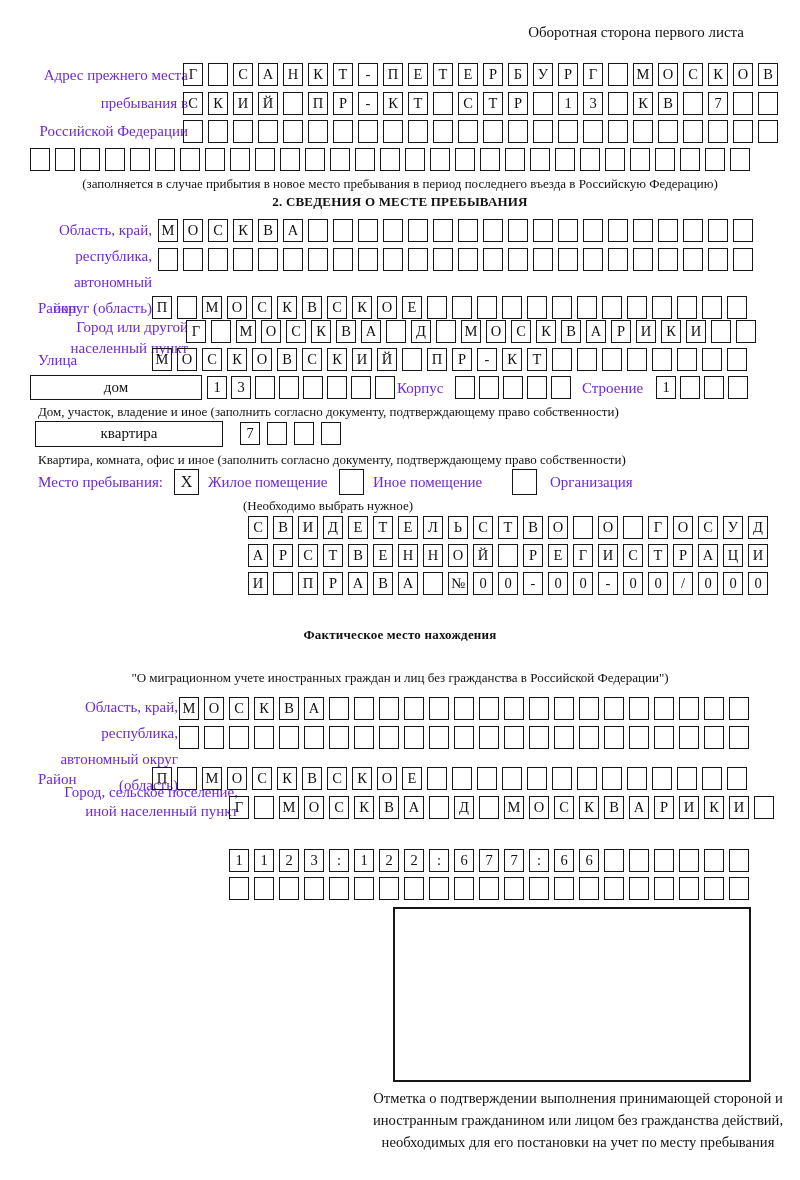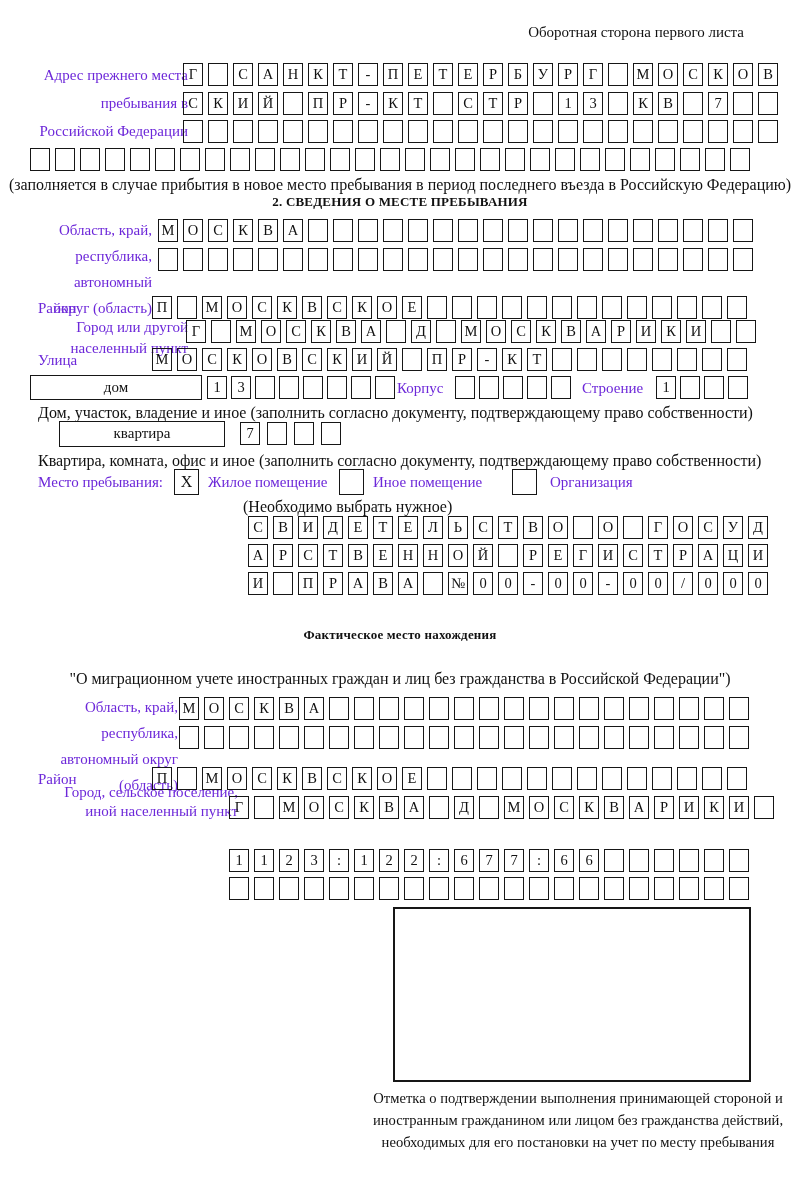--- a/index.html
+++ b/index.html
@@ -5,21 +5,21 @@
   * { margin:0; padding:0; box-sizing:border-box; }
   html,body { background:#ffffff; }
   .page {
     position:relative; width:800px; height:1180px; margin:0 auto;
     background:#ffffff; color:#111;
     font-family:"Liberation Serif","DejaVu Serif",serif;
     overflow:hidden;
   }
   .abs { position:absolute; }
   .lbl { font-size:15px; line-height:21px; color:#6d28d9;text-align:right; }
-  .note { font-size:16px; color:#111; }
+  .note { font-size:13px; color:#111; }
   .center { left:0; width:100%; text-align:center; }
   .sec-title { font-weight:bold; font-size:13px; letter-spacing:.2px; }
   .boxrow { position:absolute; display:flex; gap:5px; }
   .boxrow.g4 { gap:4px; }
   .boxrow.g7 { gap:7px; }
   .cb {
     flex:0 0 auto; width:20px; height:23px;
     border:1.7px solid #161616;
     text-align:center; font-size:14.5px; line-height:20px;
     font-family:"Liberation Serif","DejaVu Serif",serif;
@@ -314,21 +314,21 @@
     </div>
   <div class="abs lbl" style="left:582px; top:378px;">Строение</div>
   <div class="boxrow g4" style="left:656px; top:376px;">
       <span class="cb">1</span>
       <span class="cb"></span>
       <span class="cb"></span>
       <span class="cb"></span>
     </div>
   <div class="abs note" style="left:38px; top:404px;">Дом, участок, владение и иное (заполнить согласно документу, подтверждающему право собственности)</div>
 
-  <div class="widebox" style="left:35px; top:421px; width:166px; height:26px; line-height:23px;margin-left:24px;">квартира</div>
+  <div class="widebox" style="left:35px; top:421px; width:188px; height:26px; line-height:23px;">квартира</div>
   <div class="boxrow g7" style="left:240px; top:422px;">
       <span class="cb">7</span>
       <span class="cb"></span>
       <span class="cb"></span>
       <span class="cb"></span>
     </div>
   <div class="abs note" style="left:38px; top:452px;">Квартира, комната, офис и иное (заполнить согласно документу, подтверждающему право собственности)</div>
 
   <div class="abs lbl" style="left:38px; top:472px;">Место пребывания:</div>
   <div class="chk" style="left:174px; top:469px;">X</div>

